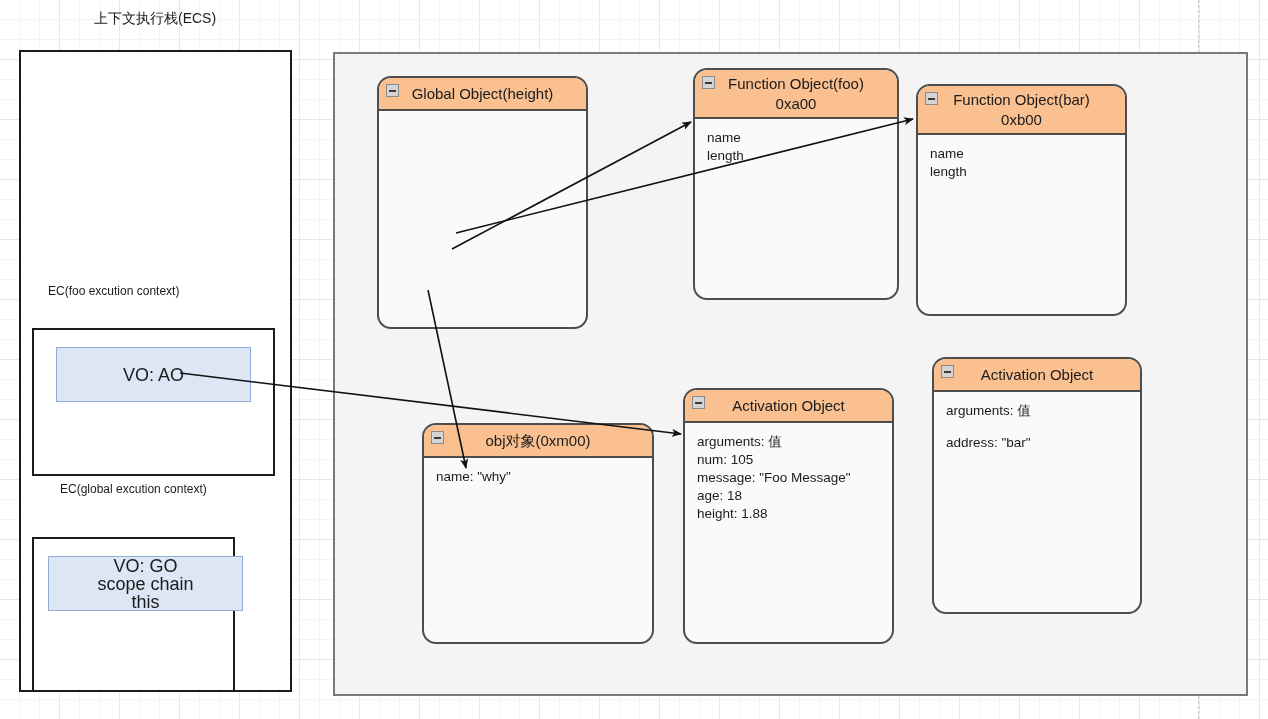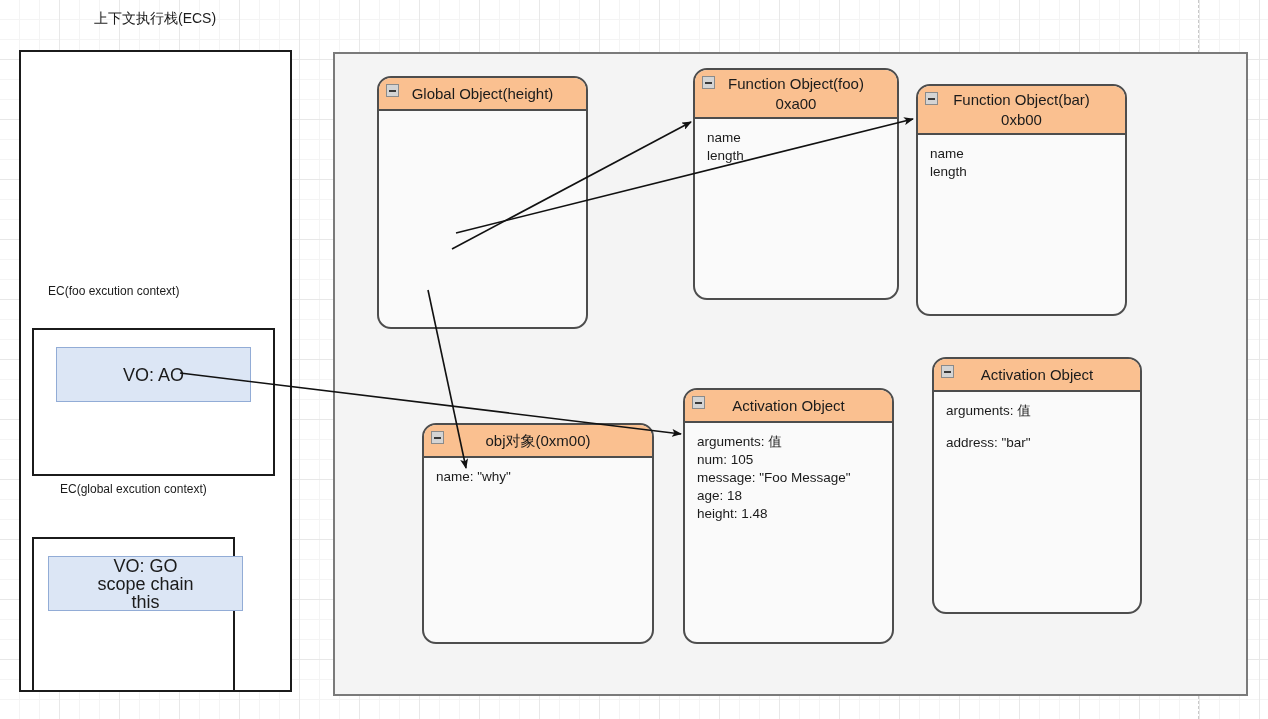--- a/index.html
+++ b/index.html
@@ -220,21 +220,21 @@
   <div class="card" style="left:683px; top:388px; width:211px; height:256px;">
     <div class="card-head">
       <span class="collapse-icon"></span>
       <span class="card-title-text">Activation Object</span>
     </div>
     <div class="card-body">
       <div class="row">arguments: 值</div>
       <div class="row">num: 105</div>
       <div class="row">message: "Foo Message"</div>
       <div class="row">age: 18</div>
-      <div class="row">height: 1.48</div>
+      <div class="row">height: 1.88</div>
     </div>
   </div>
 
   <div class="card" style="left:932px; top:357px; width:210px; height:257px;">
     <div class="card-head">
       <span class="collapse-icon"></span>
       <span class="card-title-text">Activation Object</span>
     </div>
     <div class="card-body">
       <div class="row">arguments: 值</div>

